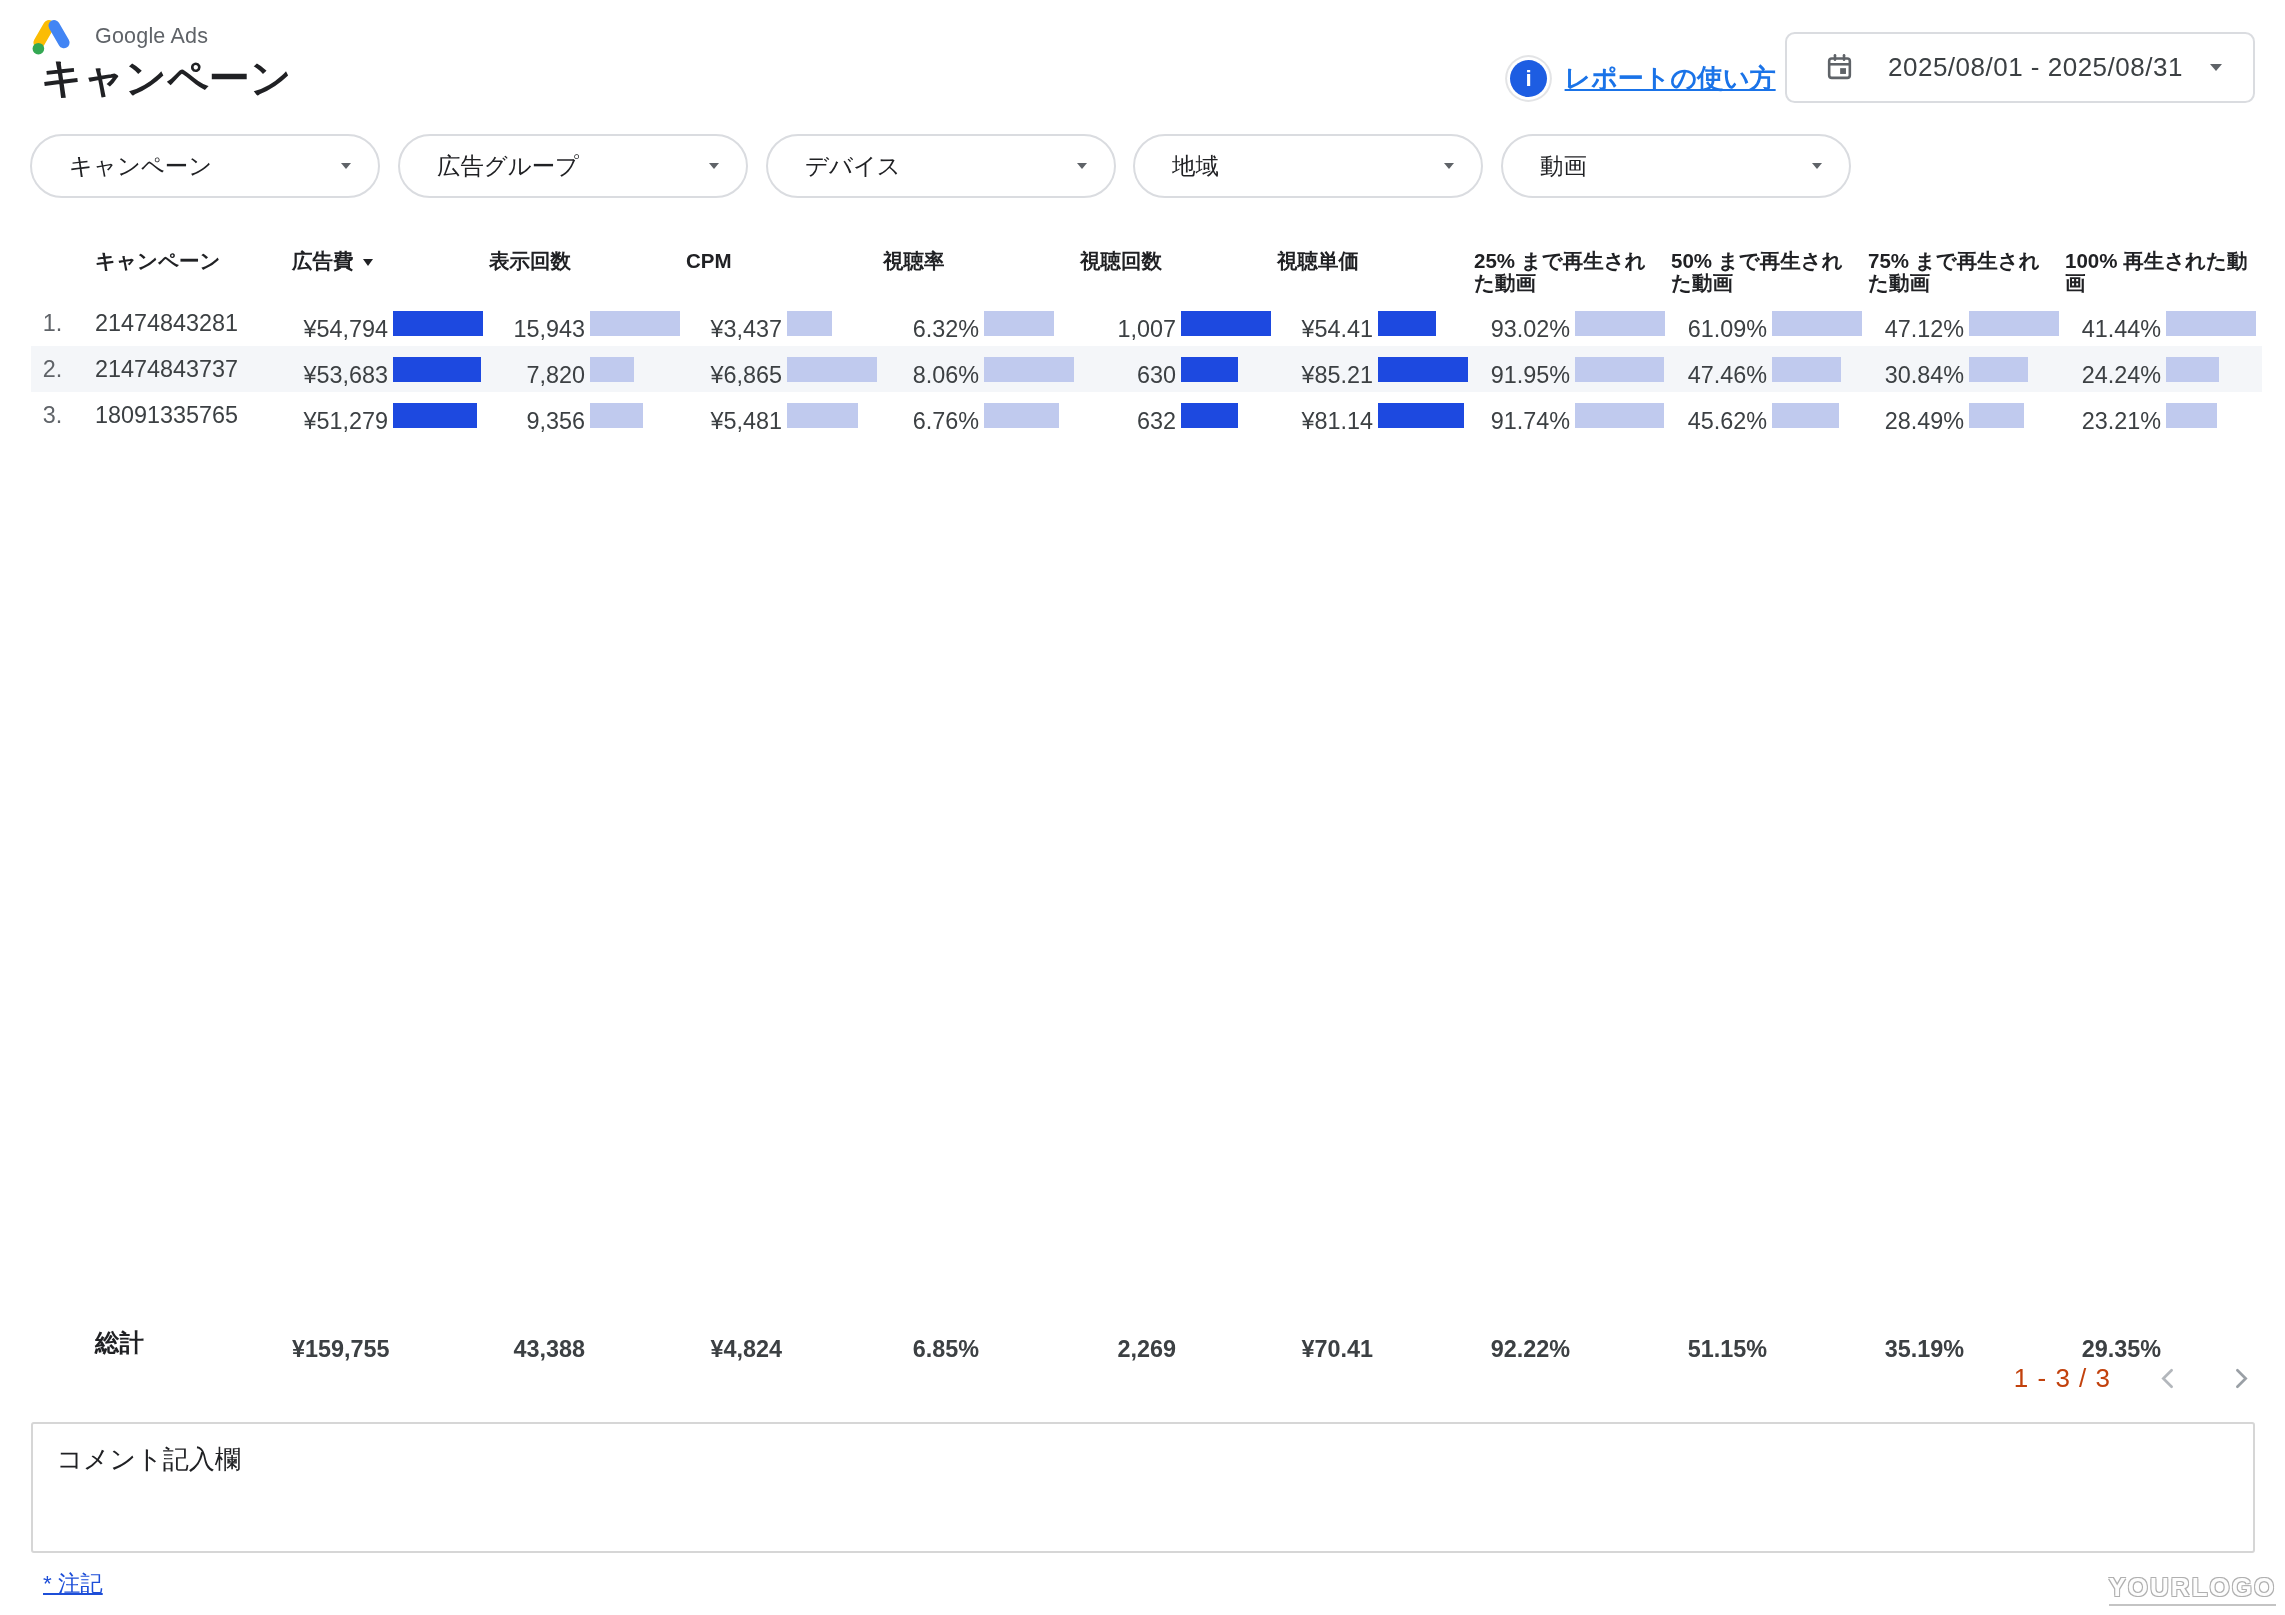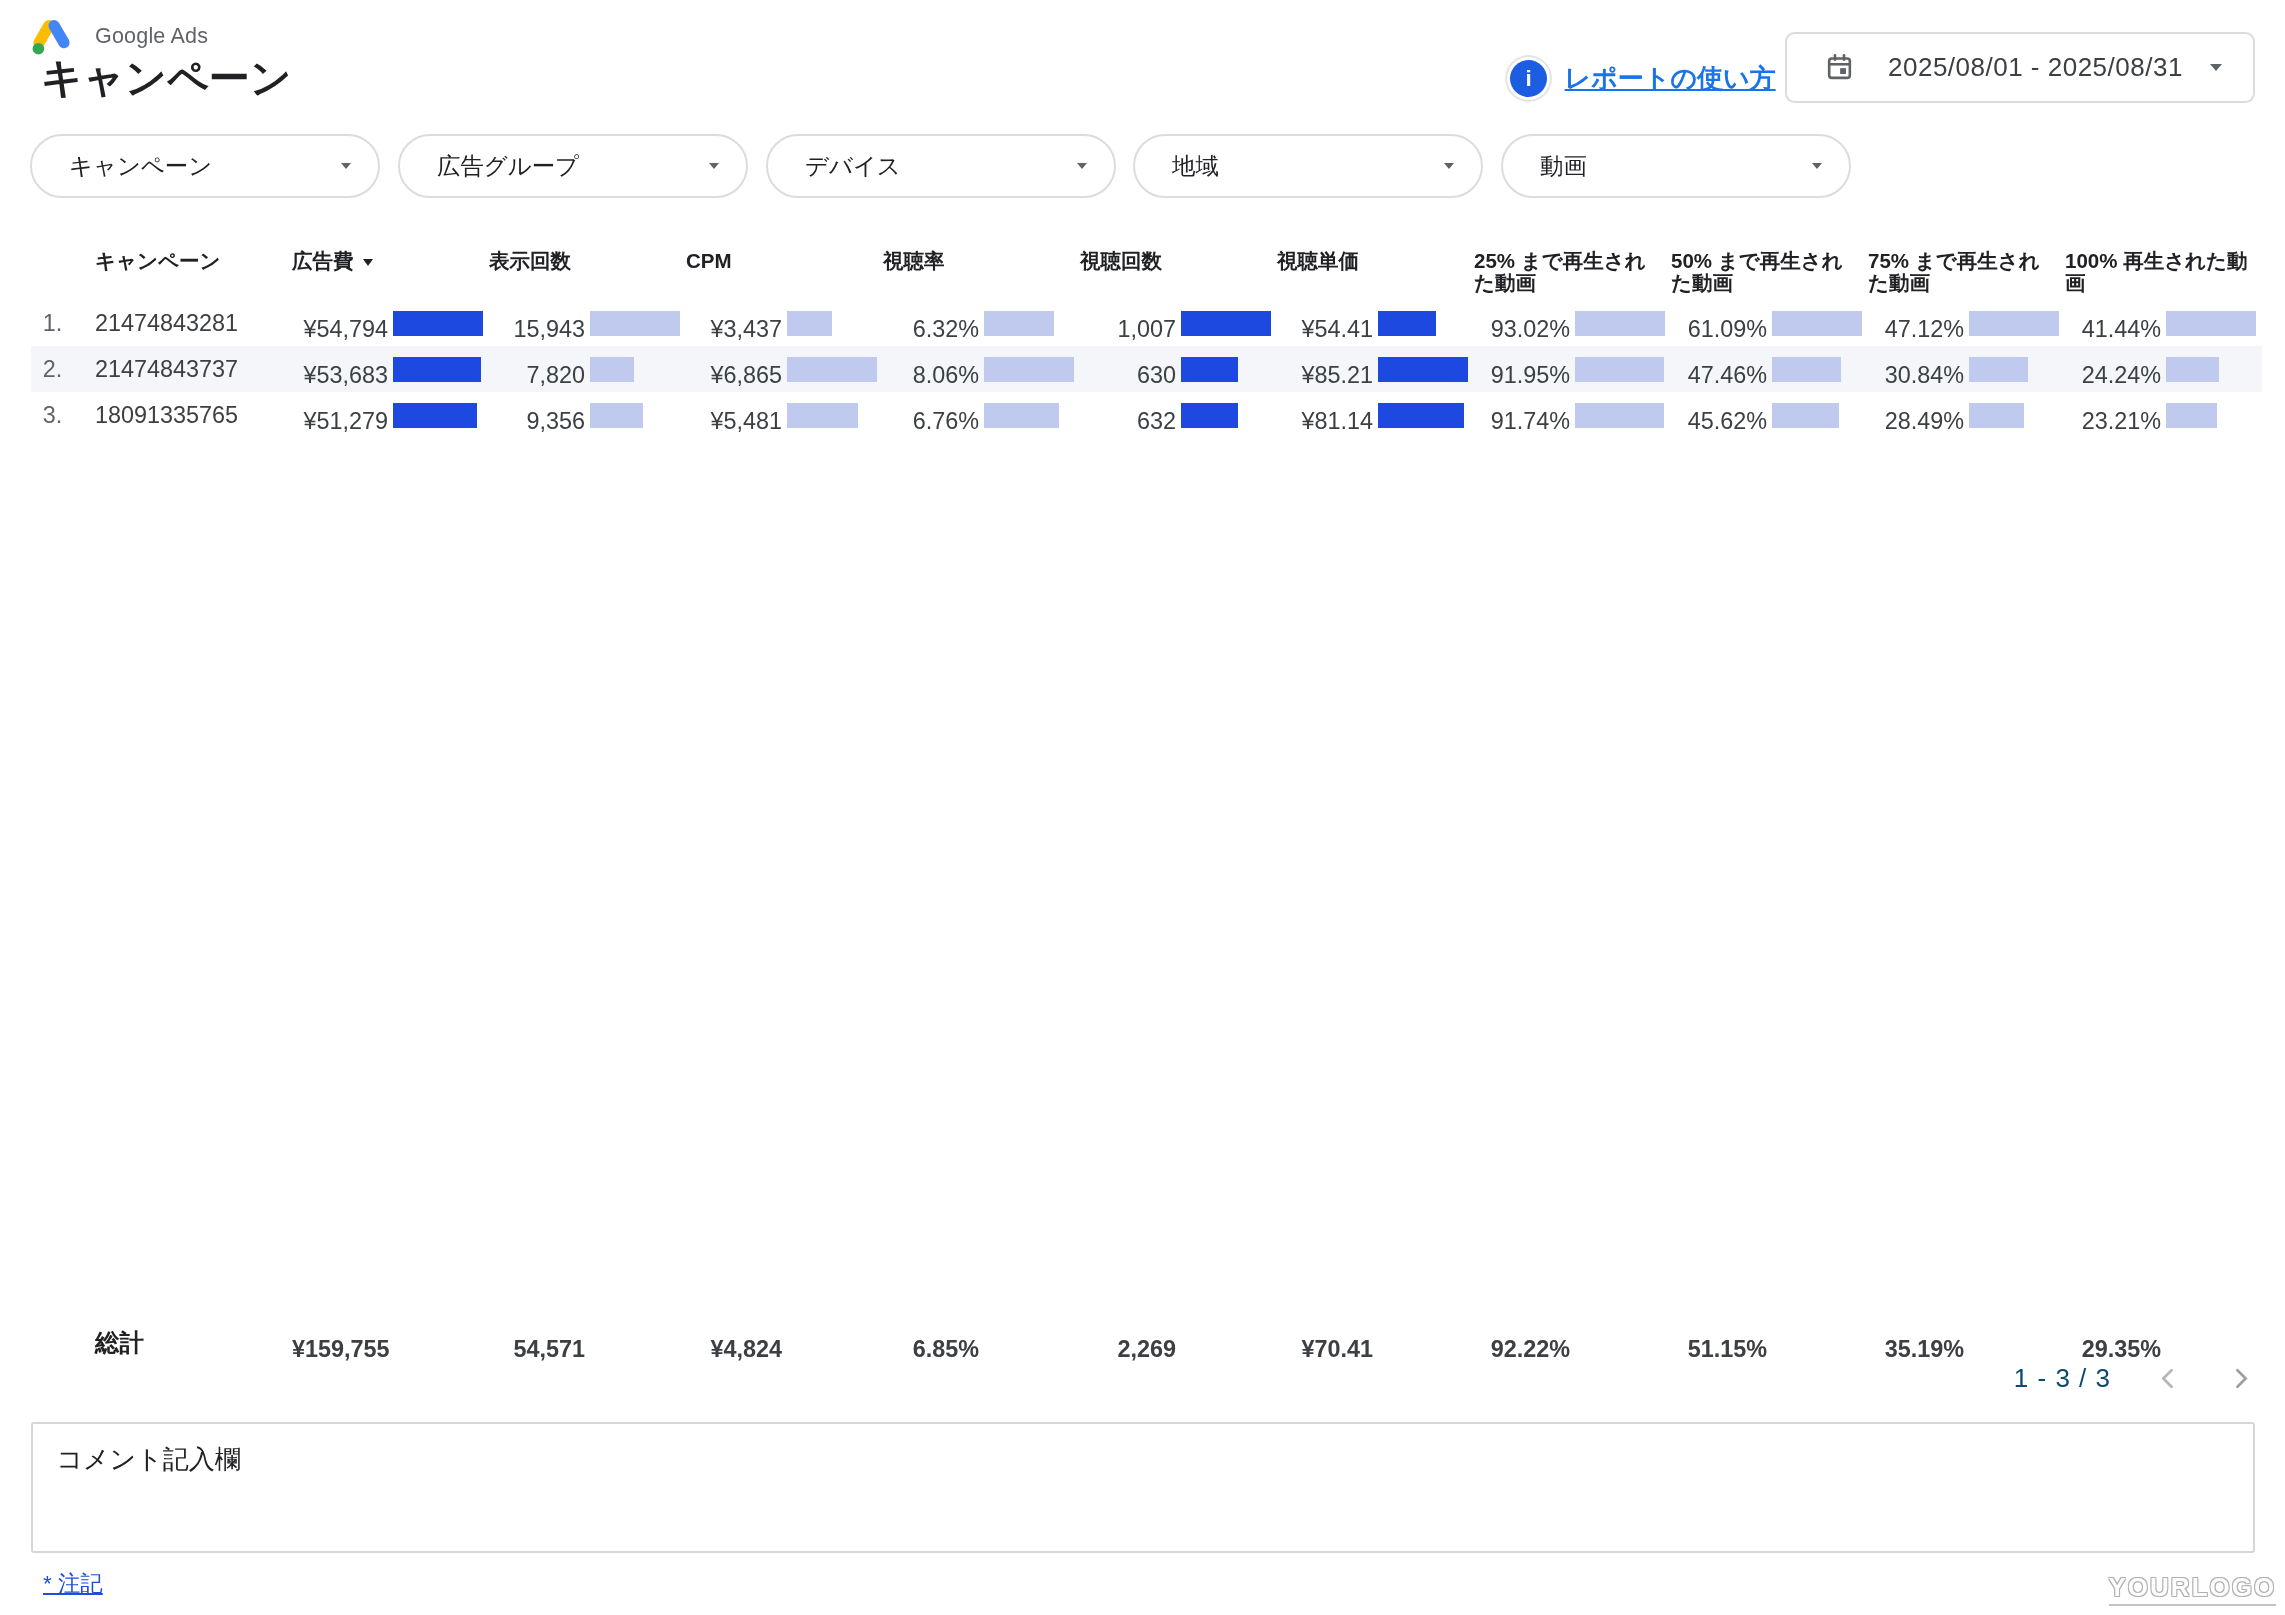--- a/index.html
+++ b/index.html
@@ -67,21 +67,21 @@
   .bar { height:25px; margin-left:4.9px; flex:none; }
   .bar.dark { background:#1d49e0; }
   .bar.light { background:#c0caee; }
 
   .totals { top:1320px; height:46px; align-items:center; }
   .totals .cell.camp { font-weight:700; color:#202124; font-size:24.4px; }
   .totals .val { width:96px; display:inline-block; text-align:right; font-size:24.4px; font-weight:700; color:#202124; }
 
   
   .pagination { position:absolute; right:31px; top:1363px; display:flex; align-items:center; }
-  .page-info { font-size:26px; color:#0c4a6e; letter-spacing:1px; }
+  .page-info { font-size:26px; color:#c2410c; letter-spacing:1px; }
   .pg-btn { margin-left:43px; cursor:pointer; display:flex; align-items:center; }
 
   
   .comment-box {
     position:absolute; left:31px; top:1422px; width:2224px; height:131px;
     border:2px solid #d6d6d6; border-radius:2.9px; background:#fff;
     padding:17.6px 23.4px; font-size:26px; color:#202124; cursor:text;
   }
   .footnote { position:absolute; left:43px; top:1568px; font-size:22.4px; color:#1d4ed8;text-decoration:underline; }
   .watermark {
@@ -299,21 +299,21 @@
       </div>
   </div>
 
   <div class="grid totals">
     <div class="cell num"></div>
     <div class="cell camp">総計</div>
     <div class="cell metric">
         <span class="val">¥159,755</span>
       </div>
     <div class="cell metric">
-        <span class="val">54,571</span>
+        <span class="val">43,388</span>
       </div>
     <div class="cell metric">
         <span class="val">¥4,824</span>
       </div>
     <div class="cell metric">
         <span class="val">6.85%</span>
       </div>
     <div class="cell metric">
         <span class="val">2,269</span>
       </div>

